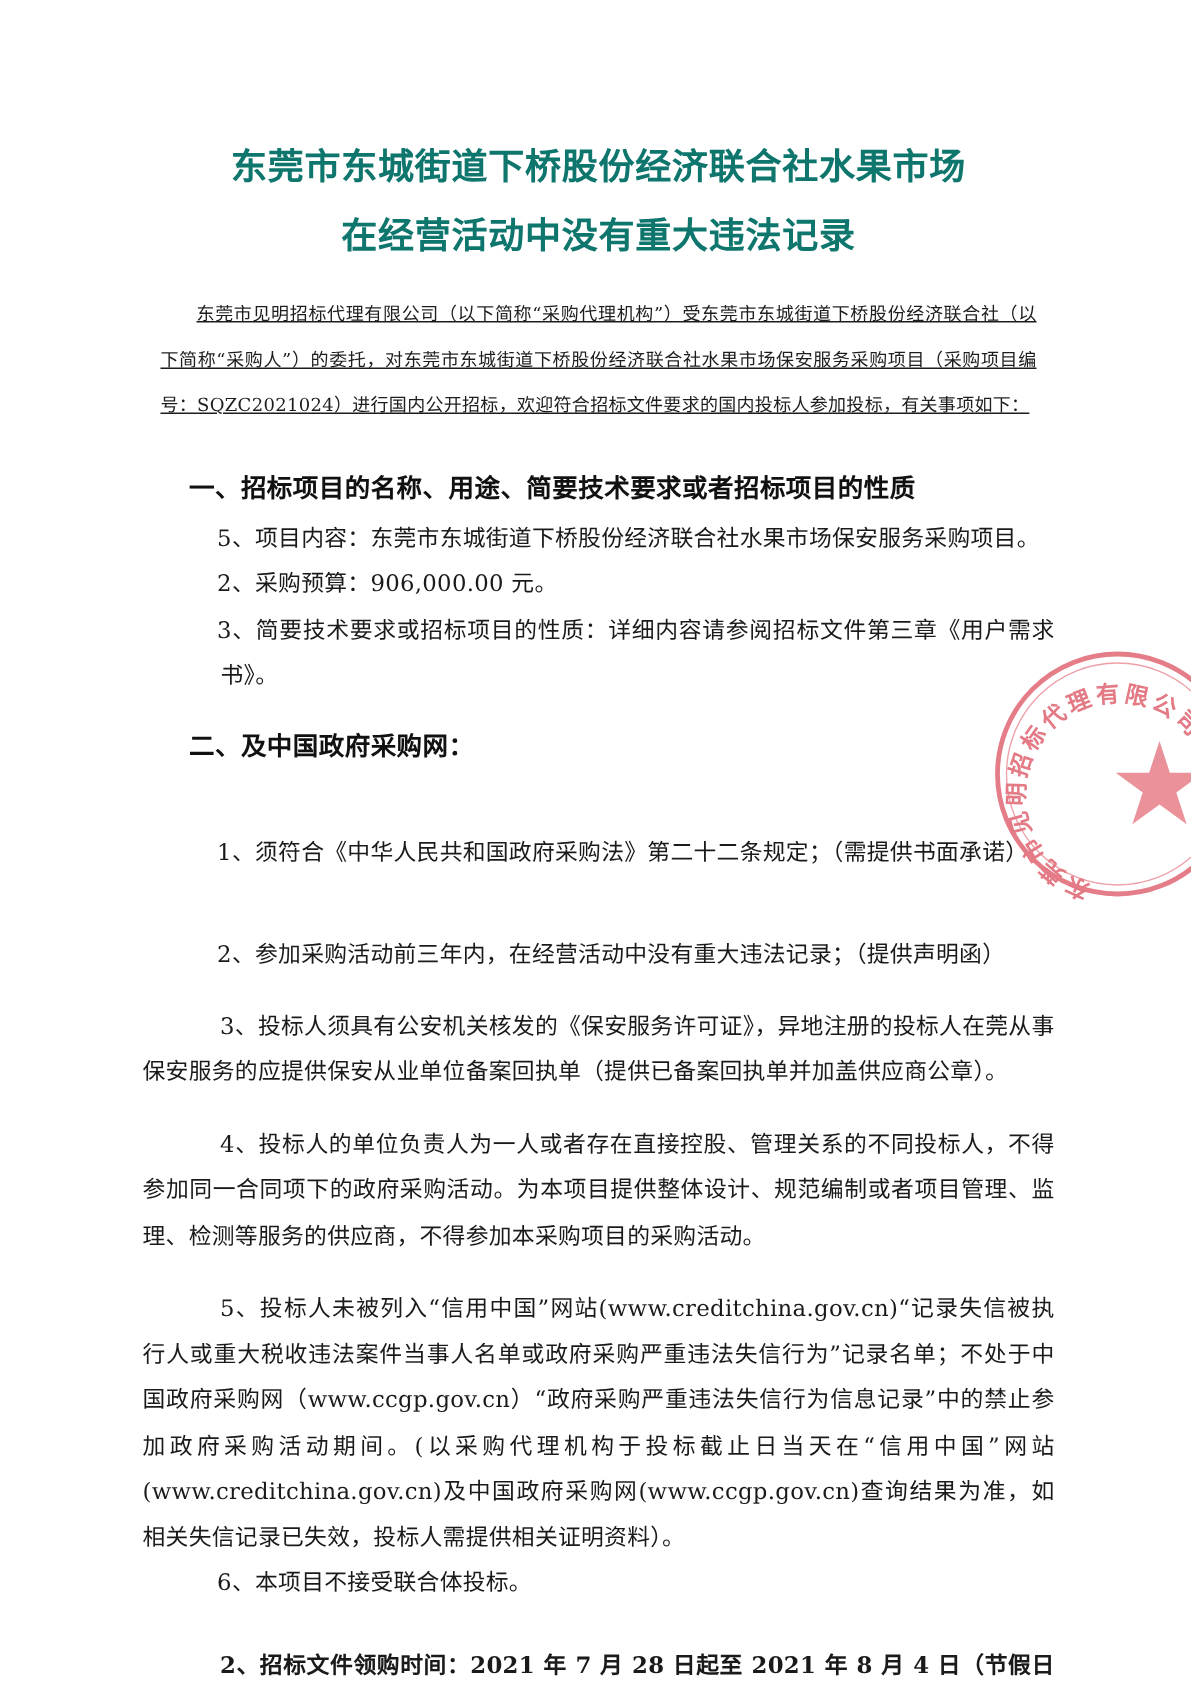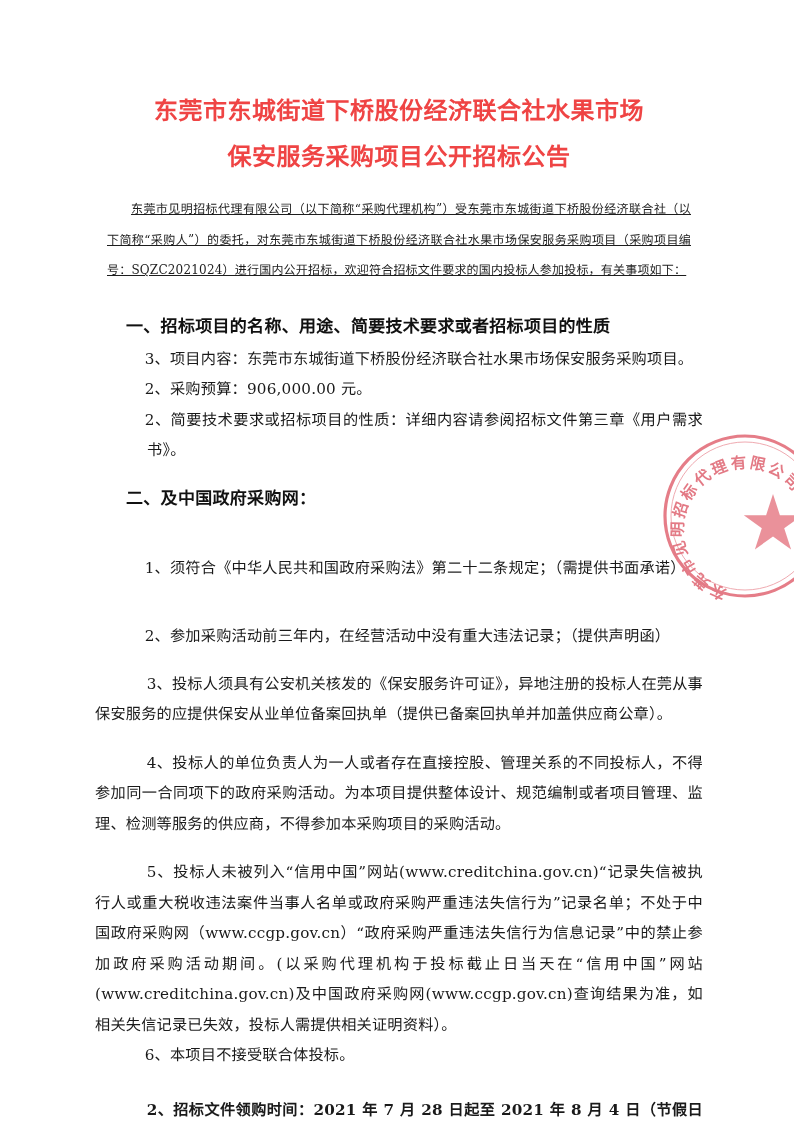--- a/index.html
+++ b/index.html
@@ -28,21 +28,21 @@
   }
 
   
   .doc-title {
     text-align: center;
     font-family: "DejaVu Serif", "Liberation Serif", serif;
     font-weight: bold;
     font-size: 24px;
     line-height: 46px;
     letter-spacing: 0.5px;
-    color: #ef4444;
+    color: #0f766e;
     margin: 0 0 14px 0;
   }
   .doc-title .tline { display: block; }
 
   
   .para {
     font-size: 12px;
     line-height: 30.5px;
     text-align: justify;
     text-justify: inter-ideograph;
@@ -99,31 +99,31 @@
 </style>
 </head>
 <body>
 
 <div class="page">
 
   <div class="content">
 
     <h1 class="doc-title">
       <span class="tline">东莞市东城街道下桥股份经济联合社水果市场</span>
-      <span class="tline">保安服务采购项目公开招标公告</span>
+      <span class="tline">在经营活动中没有重大违法记录</span>
     </h1>
 
     <p class="para indent">东莞市见明招标代理有限公司（以下简称“采购代理机构”）受东莞市东城街道下桥股份经济联合社（以下简称“采购人”）的委托，对东莞市东城街道下桥股份经济联合社水果市场保安服务采购项目（采购项目编号：SQZC2021024）进行国内公开招标，欢迎符合招标文件要求的国内投标人参加投标，有关事项如下：</p>
 
     <div class="gap-s"></div>
 
     <div class="section-heading">一、招标项目的名称、用途、简要技术要求或者招标项目的性质</div>
-    <p class="item">3、项目内容：东莞市东城街道下桥股份经济联合社水果市场保安服务采购项目。</p>
+    <p class="item">5、项目内容：东莞市东城街道下桥股份经济联合社水果市场保安服务采购项目。</p>
     <p class="item">2、采购预算：906,000.00 元。</p>
-    <p class="item">2、简要技术要求或招标项目的性质：详细内容请参阅招标文件第三章《用户需求书》。</p>
+    <p class="item">3、简要技术要求或招标项目的性质：详细内容请参阅招标文件第三章《用户需求书》。</p>
 
     <div class="gap-m"></div>
 
     <div class="section-heading">二、及中国政府采购网：</div>
     <p class="item tight">1、须符合《中华人民共和国政府采购法》第二十二条规定；（需提供书面承诺）</p>
     <p class="item tight">2、参加采购活动前三年内，在经营活动中没有重大违法记录；（提供声明函）</p>
     <p class="item flow">3、投标人须具有公安机关核发的《保安服务许可证》，异地注册的投标人在莞从事保安服务的应提供保安从业单位备案回执单（提供已备案回执单并加盖供应商公章）。</p>
     <p class="item flow">4、投标人的单位负责人为一人或者存在直接控股、管理关系的不同投标人，不得参加同一合同项下的政府采购活动。为本项目提供整体设计、规范编制或者项目管理、监理、检测等服务的供应商，不得参加本采购项目的采购活动。</p>
     <p class="item flow">5、投标人未被列入“信用中国”网站(www.creditchina.gov.cn)“记录失信被执行人或重大税收违法案件当事人名单或政府采购严重违法失信行为”记录名单；不处于中国政府采购网（www.ccgp.gov.cn）“政府采购严重违法失信行为信息记录”中的禁止参加政府采购活动期间。(以采购代理机构于投标截止日当天在“信用中国”网站(www.creditchina.gov.cn)及中国政府采购网(www.ccgp.gov.cn)查询结果为准，如相关失信记录已失效，投标人需提供相关证明资料）。</p>
     <p class="item">6、本项目不接受联合体投标。</p>

